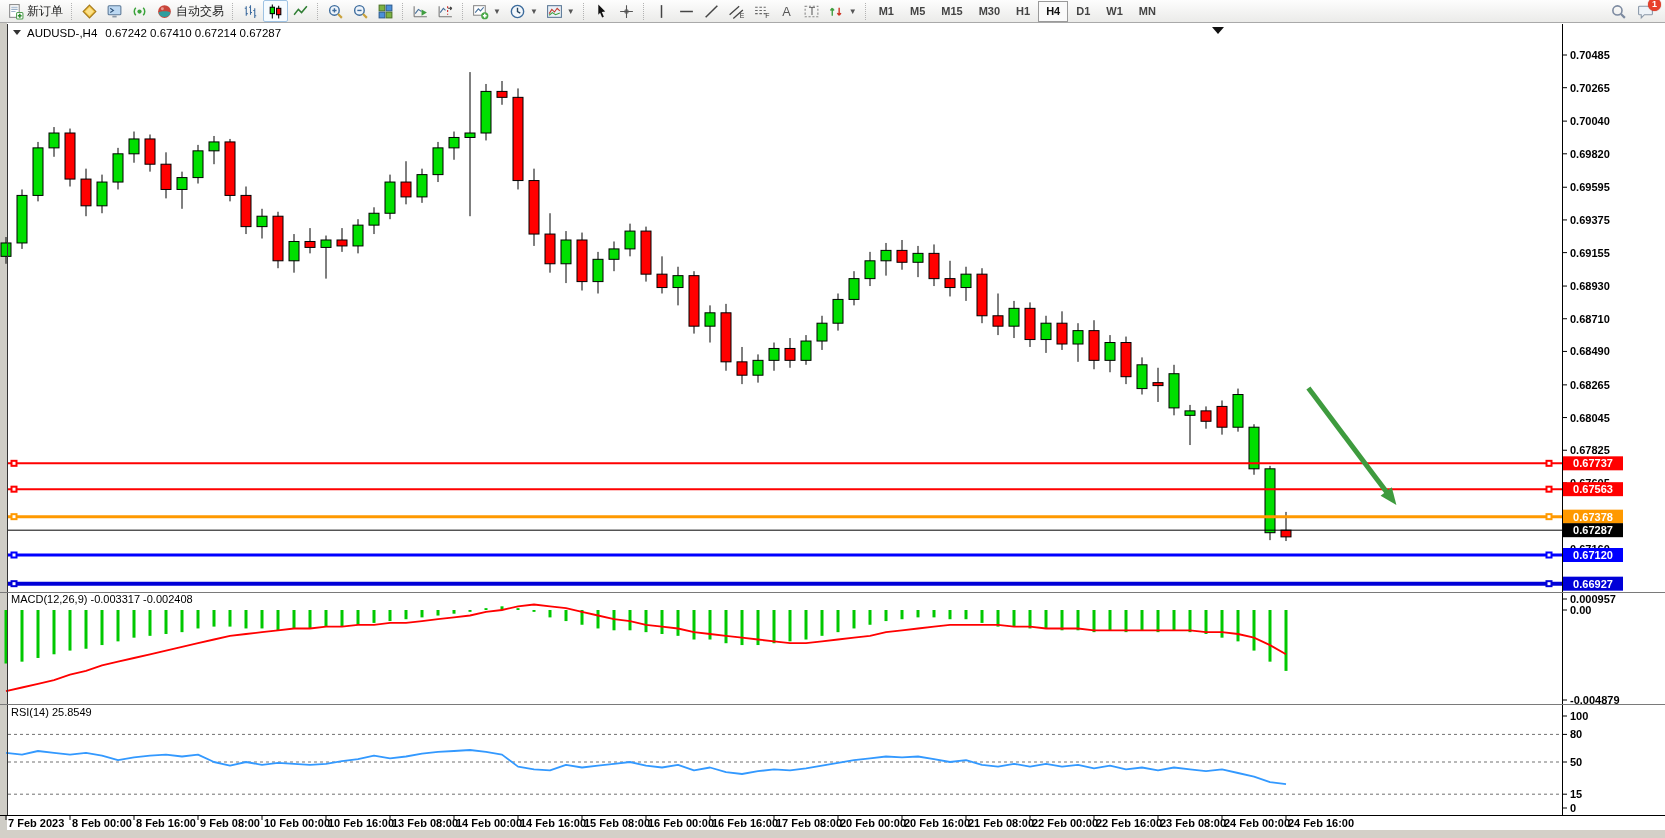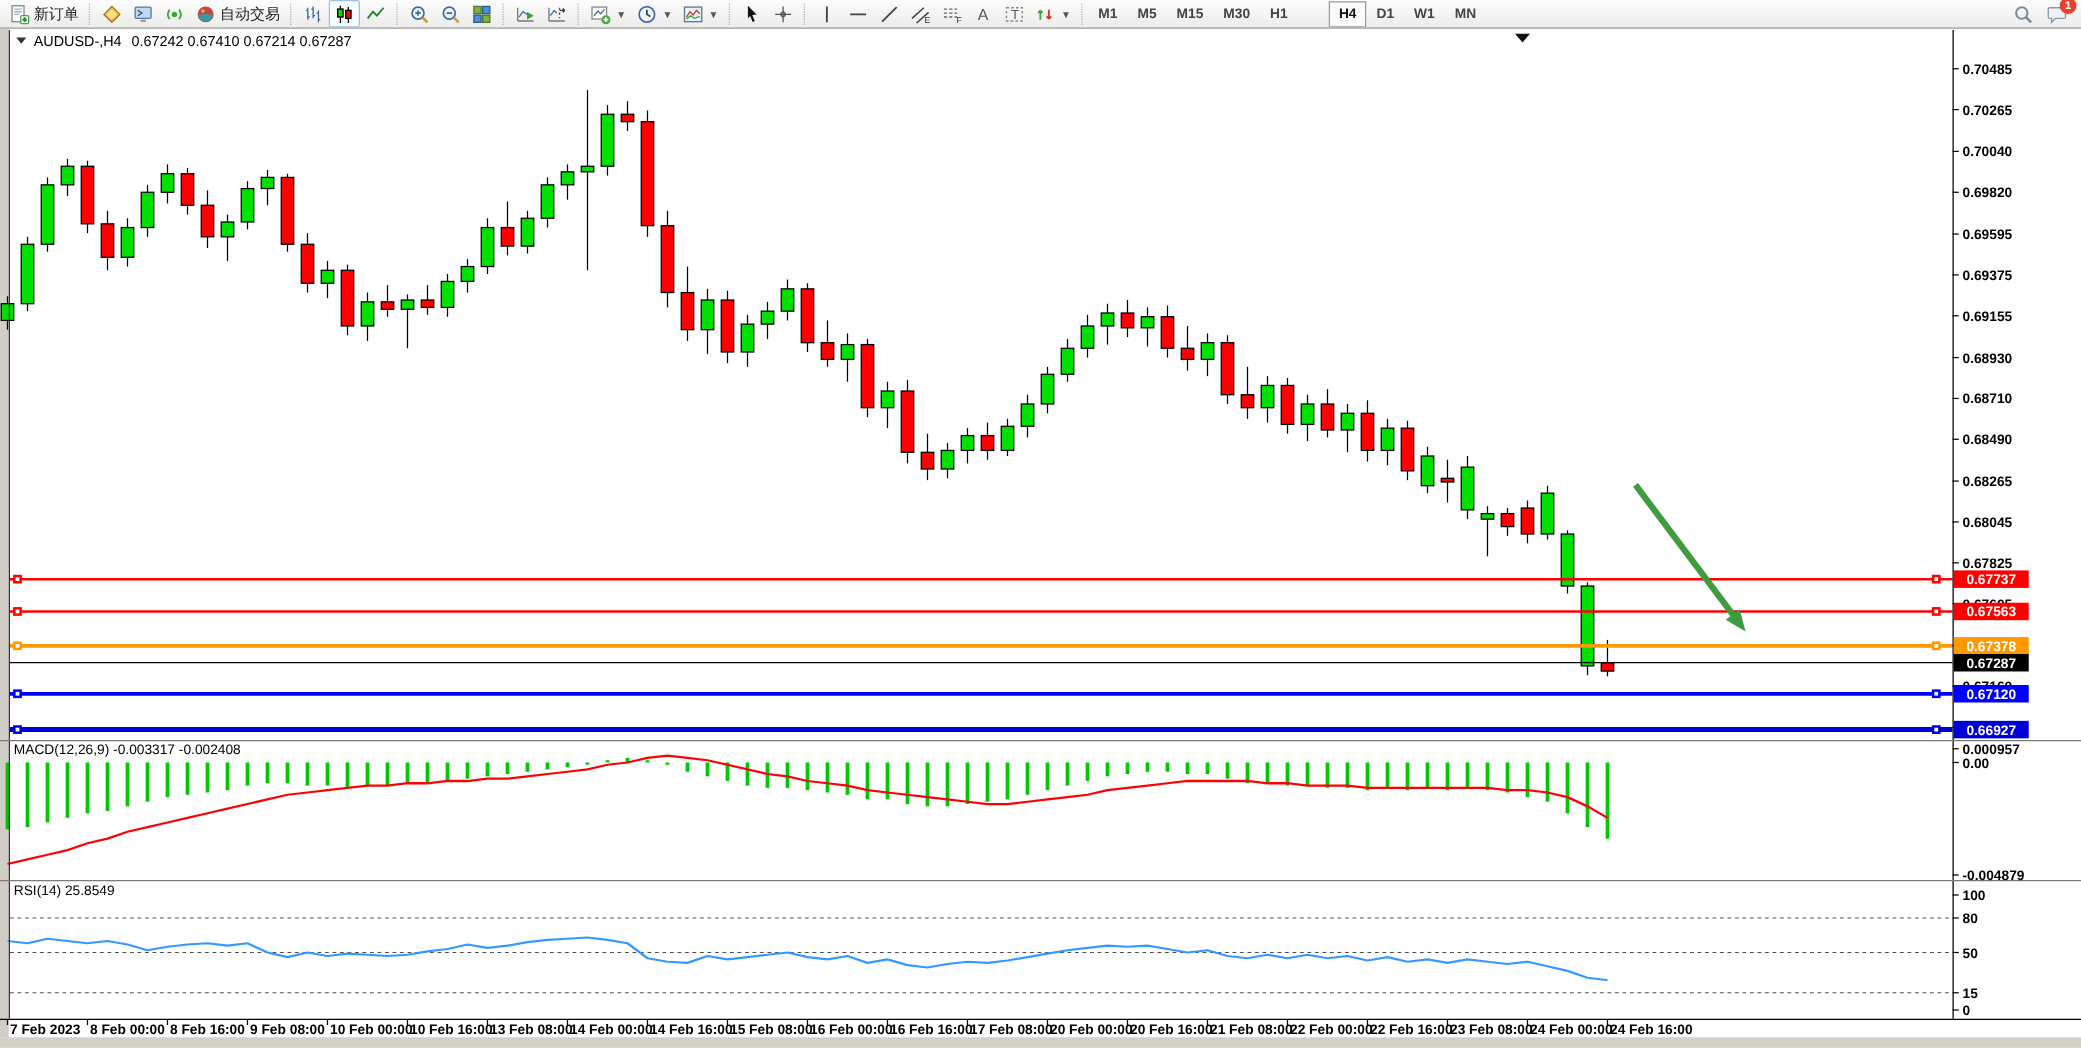--- a/index.html
+++ b/index.html
@@ -7,21 +7,21 @@
   
   #toolbar{position:absolute;top:0;left:0;width:1665px;height:23px;z-index:5;
     background:linear-gradient(#fdfdfd,#ebebe9);border-bottom:1px solid #a9a9a9;
     display:flex;align-items:center;padding:0 3px;box-sizing:border-box;font-size:12px;color:#222;}
   .tbtn{height:20px;display:flex;align-items:center;gap:3px;padding:0 3px;border:1px solid transparent;border-radius:2px;cursor:default;white-space:nowrap;}
   .tbtn.pressed{background:#f6fbff;border-color:#9ec2e3;}
   .sep{width:1px;height:17px;border-left:1px dotted #b3b3b3;margin:0 4px;}
   .ic{width:17px;height:17px;display:block;}
   .caret{font-size:8px;color:#555;margin-left:1px;}
   .tf{height:19px;padding:0 7px;display:flex;align-items:center;color:#444;font-weight:600;font-size:11px;border:1px solid transparent;}
-  .tf.active{background:#fafafa;border:1px solid #9a9a9a;color:#111;margin-left:25px;}
+  .tf.active{background:#fafafa;border:1px solid #9a9a9a;color:#111;}
   #tb-right{margin-left:auto;display:flex;align-items:center;gap:10px;padding-right:8px;}
   .chatwrap{position:relative;}
   .chatbadge{position:absolute;top:-5px;right:-7px;width:13px;height:13px;background:#e8402a;border-radius:50%;
     color:#fff;font-size:9px;font-weight:700;line-height:13px;text-align:center;box-shadow:0 0 1px #933;}
   
   #chart-svg{position:absolute;top:0;left:0;z-index:1;}
   text{font-family:"Liberation Sans",sans-serif;}
   .axis-num{font-size:11px;font-weight:700;fill:#000;}
   .pane-label{font-size:11px;fill:#000;}
   .title-text{font-size:11.5px;fill:#000;}

